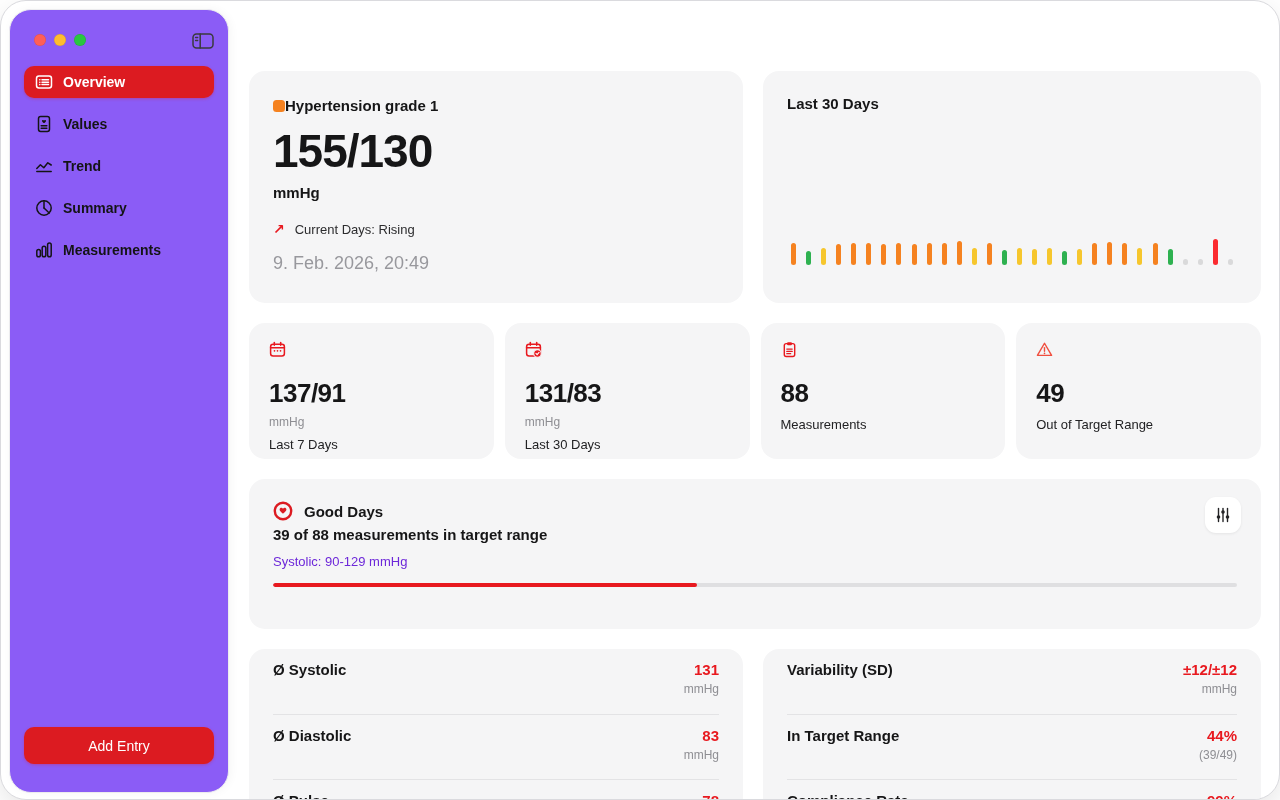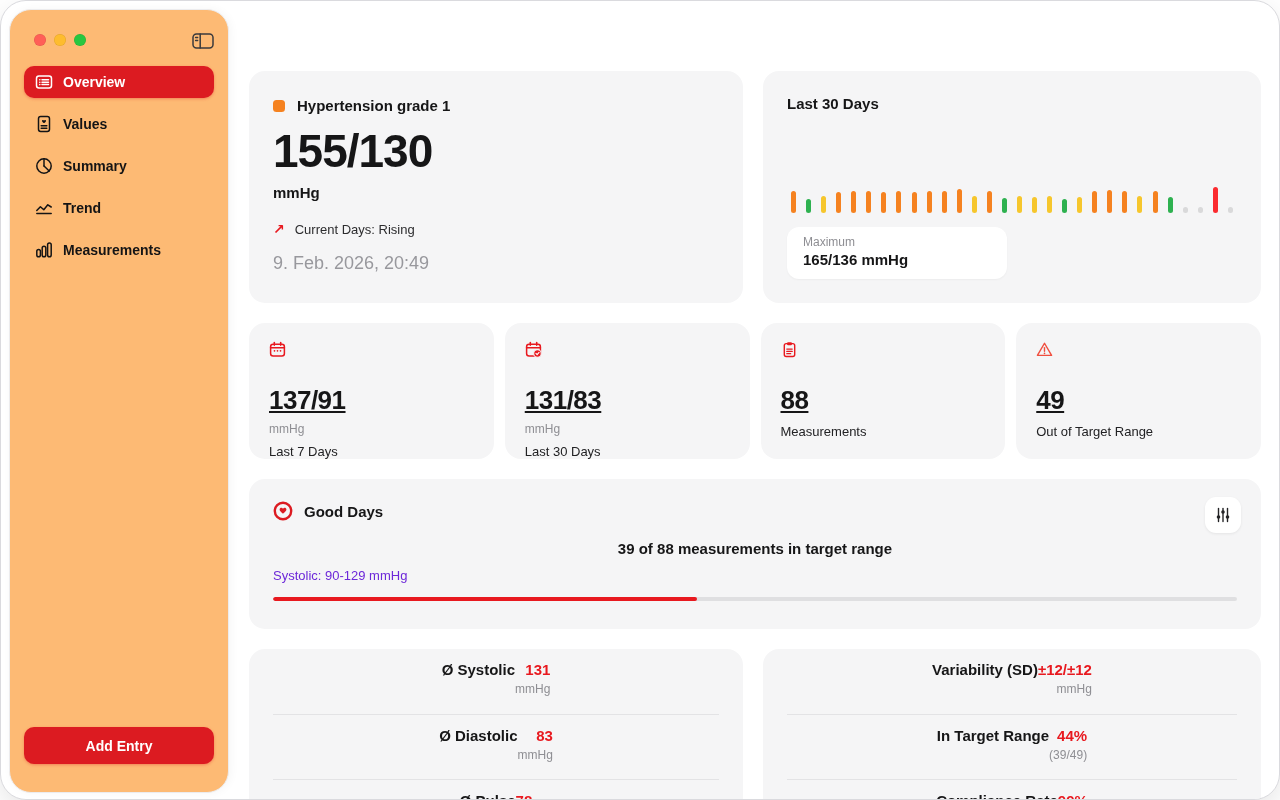--- a/index.html
+++ b/index.html
@@ -1,73 +1,73 @@
 <!DOCTYPE html>
 <html style="--accent: #dc1b21; --red-val: #e8191f; --orange: #f58220;"><head>
 <meta charset="utf-8">
 <style>
   * { margin:0; padding:0; box-sizing:border-box; }
   html,body { width:1280px; height:800px; background:#ffffff; font-family:"Liberation Sans","DejaVu Sans",sans-serif; color:#161617; overflow:hidden; }
 
   .window { position:absolute; inset:0; width:1280px; height:800px; background:#ffffff; border-radius:26px; border:1px solid #dadade; box-shadow:0 10px 30px rgba(0,0,0,.10); overflow:hidden; }
 
   
-  .sidebar { position:absolute; left:8px; top:8px; width:220px; height:784px; background:#fdba74; border:1px solid #ececee; border-radius:22px; box-shadow:2px 0 10px rgba(0,0,0,.04); }
+  .sidebar { position:absolute; left:8px; top:8px; width:220px; height:784px; background:#8b5cf6; border:1px solid #ececee; border-radius:22px; box-shadow:2px 0 10px rgba(0,0,0,.04); }
   .traffic { position:absolute; left:24px; top:24px; display:flex; gap:8px; }
   .traffic span { width:12px; height:12px; border-radius:50%; display:block; box-shadow:inset 0 0 0 .5px rgba(0,0,0,.12); }
   .toggle-btn { position:absolute; right:14px; top:22px; width:22px; height:18px; color:#3a3a3c; cursor:default; }
   .nav { position:absolute; left:14px; right:14px; top:56px; display:flex; flex-direction:column; gap:10px; }
   .nav-item { display:flex; align-items:center; gap:10px; padding:7px 11px; border-radius:10px; font-size:14px; font-weight:bold; color:#141415; }
   .nav-item .nav-icon { width:18px; height:18px; display:inline-flex; }
   .nav-item.active { background:var(--accent); color:#ffffff; box-shadow:0 1px 3px rgba(220,27,33,.35); }
-  .add-entry { position:absolute; left:14px; right:14px; bottom:28px; height:37px; background:var(--accent); color:#fff; font-weight:bold; font-size:14px; border:none; border-radius:10px; display:flex; align-items:center; justify-content:center; box-shadow:0 1px 3px rgba(220,27,33,.35); }
+  .add-entry { position:absolute; left:14px; right:14px; bottom:28px; height:37px; background:var(--accent); color:#fff; font-weight:normal; font-size:14px; border:none; border-radius:10px; display:flex; align-items:center; justify-content:center; box-shadow:0 1px 3px rgba(220,27,33,.35); }
 
   
   .main { position:absolute; left:248px; top:70px; right:18px; }
   .card { background:#f5f5f6; border-radius:16px; }
   .row1 { display:grid; grid-template-columns:494px 1fr; gap:20px; }
   .reading-card { height:232px; padding:26px 24px; }
-  .reading-head { display:flex; align-items:center; gap:12px; font-size:15px; font-weight:bold; }
+  .reading-head { display:flex; align-items:center; font-size:15px; font-weight:bold; }
   .grade-dot { width:12px; height:12px; border-radius:3.5px; background:var(--orange); }
   .reading-value { margin-top:14px; font-size:46px; font-weight:bold; letter-spacing:-1px; line-height:1.0; }
   .reading-unit { margin-top:10px; font-size:15px; font-weight:bold; }
   .trend-row { margin-top:20px; display:flex; align-items:center; gap:10px; font-size:13px; color:#2c2c2e; }
   .trend-arrow { color:var(--red-val); font-weight:bold; font-size:14px; }
   .reading-date { margin-top:16px; font-size:18px; color:#98989d; }
 
   .last30-card { height:232px; padding:24px; display:flex; flex-direction:column; }
   .last30-title { font-size:15px; font-weight:bold; }
   .bars { flex:1; display:flex; align-items:flex-end; justify-content:space-between; padding:0 4px; margin-top:8px; margin-bottom:14px; }
   .bar { width:5px; border-radius:3px; }
   .minmax-row { display:flex; gap:18px; }
   .mini-card { width:220px; height:52px; background:#ffffff; border-radius:12px; padding:8px 16px; box-shadow:0 1px 2px rgba(0,0,0,.04); }
   .mini-label { font-size:12px; color:#8e8e93; }
   .mini-value { font-size:15px; font-weight:bold; margin-top:2px; }
 
   .row2 { display:grid; grid-template-columns:repeat(4,1fr); gap:11px; margin-top:20px; }
   .stat-card { height:136px; padding:18px 20px; }
   .stat-icon { width:17px; height:17px; color:var(--red-val); display:inline-flex; }
   .stat-icon.warn { color:#f04e3e; }
-  .stat-value { font-size:26px; font-weight:bold; letter-spacing:-.5px; margin-top:23px;text-decoration:underline; }
+  .stat-value { font-size:26px; font-weight:bold; letter-spacing:-.5px; margin-top:16px; }
   .stat-unit { font-size:12px; color:#8e8e93; margin-top:6px; min-height:14px; }
   .stat-label { font-size:13px; color:#222224; margin-top:8px; }
 
   .row3 { margin-top:20px; }
   .gooddays-card { height:150px; padding:22px 24px; position:relative; }
   .gd-head { display:flex; align-items:center; gap:11px; font-size:15px; font-weight:bold; }
   .gd-heart { width:20px; height:20px; display:inline-flex; color:var(--accent); }
   .filter-btn { position:absolute; right:20px; top:18px; width:36px; height:36px; background:#fff; border-radius:11px; border:none; display:flex; align-items:center; justify-content:center; box-shadow:0 1px 3px rgba(0,0,0,.07); }
-  .gd-summary { margin-top:19px; font-size:15px; font-weight:bold;text-align:center; }
+  .gd-summary { margin-top:5px; font-size:15px; font-weight:bold; }
   .gd-range { margin-top:11px; font-size:13px; color:#6d28d9; }
   .gd-track { margin-top:14px; height:4px; border-radius:2px; background:#dfdfe1; overflow:hidden; }
   .gd-fill { height:100%; border-radius:2px; background:var(--red-val); }
 
   .row4 { display:grid; grid-template-columns:494px 1fr; gap:20px; margin-top:20px; }
   .summary-card { height:205px; padding:0 24px; overflow:hidden; }
-  .srow { height:65px; padding-top:12px; display:flex; justify-content:center; align-items:flex-start; }
+  .srow { height:65px; padding-top:12px; display:flex; justify-content:space-between; align-items:flex-start; }
   .srow + .srow { border-top:1px solid #e3e3e5; }
   .srow-label { font-size:15px; font-weight:bold; }
   .srow-right { text-align:right; }
   .srow-value { font-size:15px; font-weight:bold; color:var(--red-val); }
   .srow-sub { font-size:12px; color:#8e8e93; margin-top:4px; }
 
   svg { display:block; width:100%; height:100%; }
 </style>
 </head>
 <body>
@@ -109,36 +109,36 @@
               <rect x="3.5" y="1.5" width="11" height="15" rx="2.2"></rect>
               <path d="M9 5.6 C8.5 4.5 7 4.7 7 5.9 C7 6.9 9 8 9 8 C9 8 11 6.9 11 5.9 C11 4.7 9.5 4.5 9 5.6 Z" fill="currentColor" stroke="none"></path>
               <line x1="6.2" y1="10.8" x2="11.8" y2="10.8"></line>
               <line x1="6.2" y1="13.2" x2="11.8" y2="13.2"></line>
             </svg>
           </span>
           <span>Values</span>
         </div>
         <div class="nav-item">
           <span class="nav-icon">
+            <svg viewBox="0 0 18 18" fill="none" stroke="currentColor" stroke-width="1.5" stroke-linecap="round" stroke-linejoin="round">
+              <polyline points="1.8,11.5 5.4,7.8 8.8,10.8 12.8,5.8 16.2,8"></polyline>
+              <line x1="1.8" y1="14.5" x2="16.2" y2="14.5"></line>
+            </svg>
+          </span>
+          <span>Trend</span>
+        </div>
+        <div class="nav-item">
+          <span class="nav-icon">
             <svg viewBox="0 0 18 18" fill="none" stroke="currentColor" stroke-width="1.5" stroke-linecap="round">
               <circle cx="9" cy="9" r="7.2"></circle>
               <line x1="9" y1="9" x2="9" y2="1.8"></line>
               <line x1="9" y1="9" x2="14.2" y2="14"></line>
             </svg>
           </span>
           <span>Summary</span>
-        </div>
-        <div class="nav-item">
-          <span class="nav-icon">
-            <svg viewBox="0 0 18 18" fill="none" stroke="currentColor" stroke-width="1.5" stroke-linecap="round" stroke-linejoin="round">
-              <polyline points="1.8,11.5 5.4,7.8 8.8,10.8 12.8,5.8 16.2,8"></polyline>
-              <line x1="1.8" y1="14.5" x2="16.2" y2="14.5"></line>
-            </svg>
-          </span>
-          <span>Trend</span>
         </div>
         <div class="nav-item">
           <span class="nav-icon">
             <svg viewBox="0 0 18 18" fill="none" stroke="currentColor" stroke-width="1.5">
               <rect x="1.8" y="8.5" width="3.6" height="7.2" rx="1.8"></rect>
               <rect x="7.2" y="5.2" width="3.6" height="10.5" rx="1.8"></rect>
               <rect x="12.6" y="2" width="3.6" height="13.7" rx="1.8"></rect>
             </svg>
           </span>
           <span>Measurements</span>
@@ -192,24 +192,20 @@
             <span class="bar" style="height: 22px; background: rgb(245, 130, 32);"></span>
             <span class="bar" style="height: 17px; background: rgb(246, 198, 45);"></span>
             <span class="bar" style="height: 22px; background: rgb(245, 130, 32);"></span>
             <span class="bar" style="height: 16px; background: rgb(46, 177, 80);"></span>
             <span class="bar" style="height: 6px; background: rgb(217, 217, 218);"></span>
             <span class="bar" style="height: 6px; background: rgb(217, 217, 218);"></span>
             <span class="bar" style="height: 26px; background: rgb(251, 43, 48);"></span>
             <span class="bar" style="height: 6px; background: rgb(217, 217, 218);"></span>
           </div>
         <div class="minmax-row">
-          <div class="mini-card">
-            <div class="mini-label">Maximum</div>
-            <div class="mini-value">165/136 mmHg</div>
-          </div>
         </div>
       </article>
     </section>
 
     <section class="row2" id="stat-cards">
         <article class="card stat-card"><span class="stat-icon">
             <svg viewBox="0 0 18 18" fill="none" stroke="currentColor" stroke-width="1.6" stroke-linecap="round">
               <rect x="1.7" y="3.4" width="14.6" height="12.4" rx="2.6"></rect>
               <line x1="1.7" y1="7.2" x2="16.3" y2="7.2"></line>
               <line x1="5.6" y1="1.6" x2="5.6" y2="4.4"></line>

